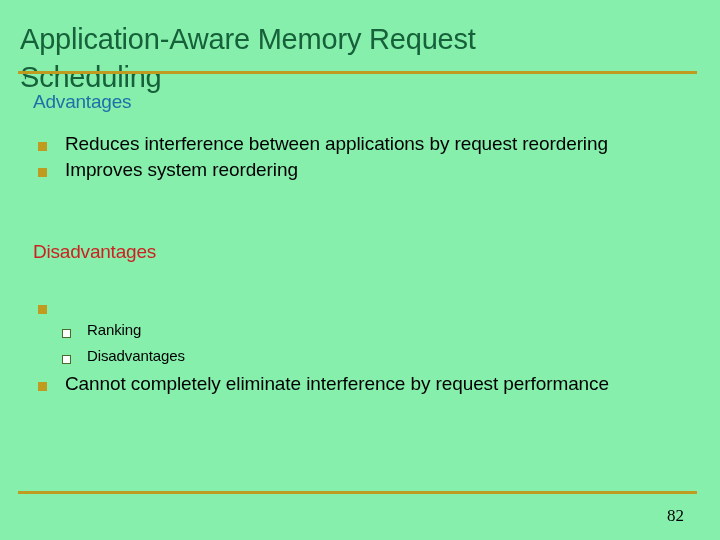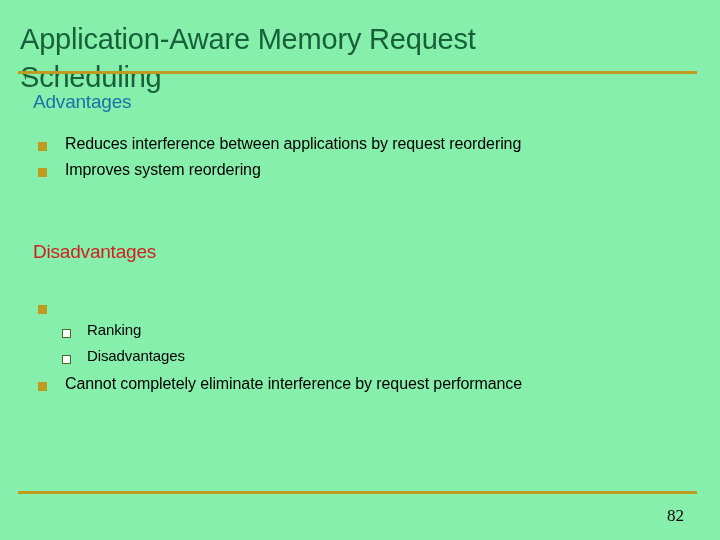--- a/index.html
+++ b/index.html
@@ -84,21 +84,21 @@
   }
   .lvl1 .marker {
     flex: 0 0 auto;
     width: 9px;
     height: 9px;
     background: #BF9B1F;
     margin-top: 11px;
     margin-right: 18px;
   }
   .lvl1 .btext {
-    font-size: 16px;
+    font-size: 19px;
     line-height: 25px;
     color: #000000;
     max-width: 600px;
     letter-spacing: -0.1px;
   }
 
   
   .sub-list {
     margin-top: 5px;
     margin-bottom: 4px;

